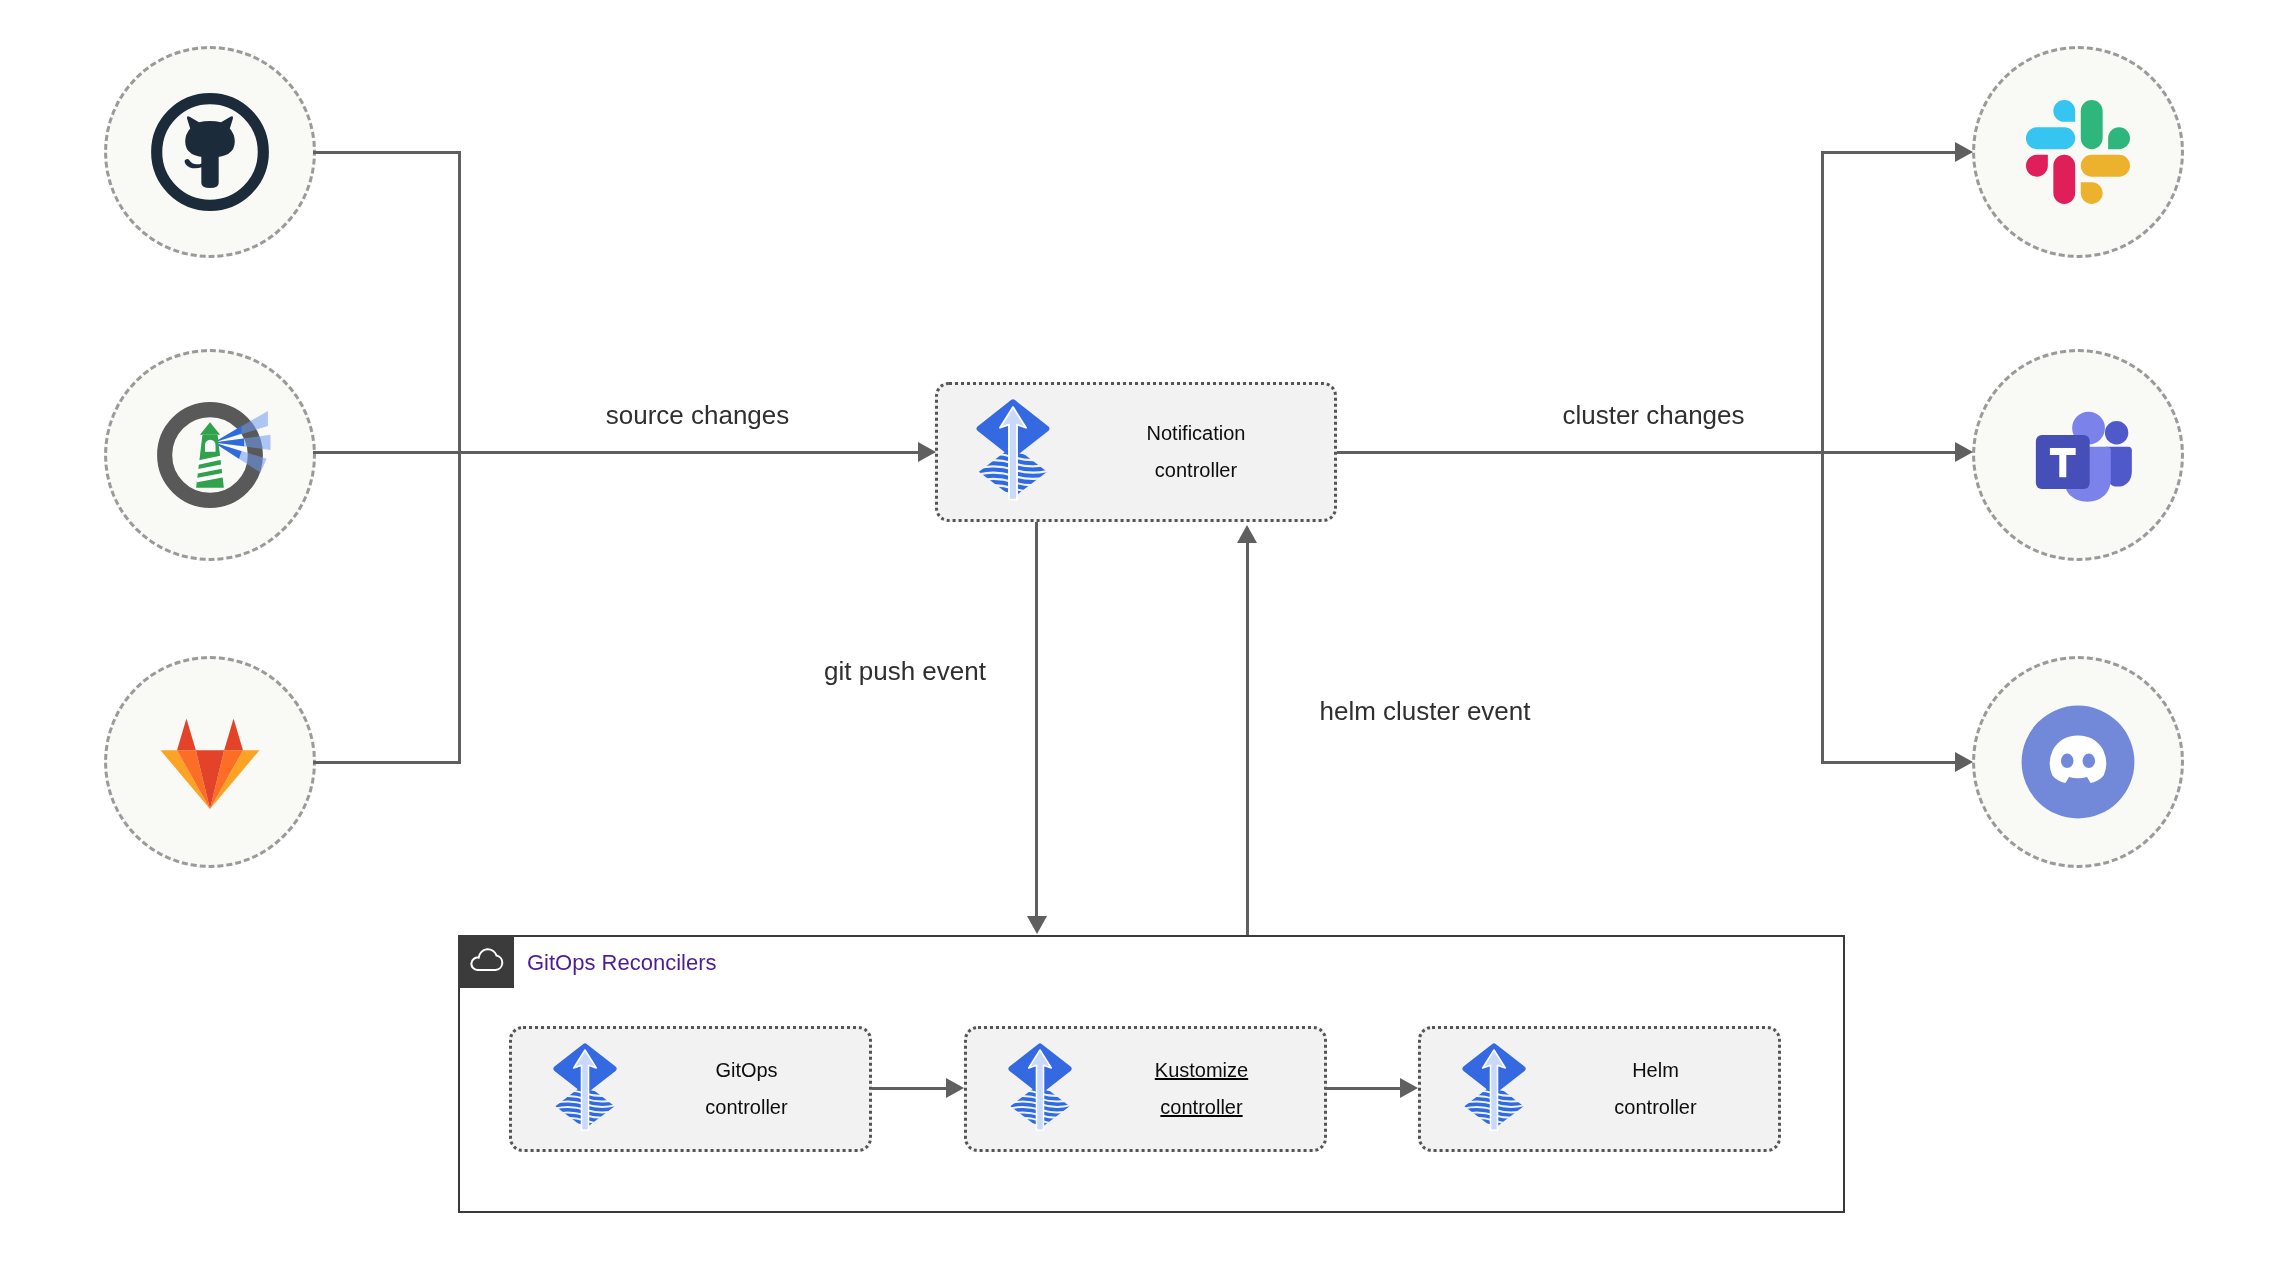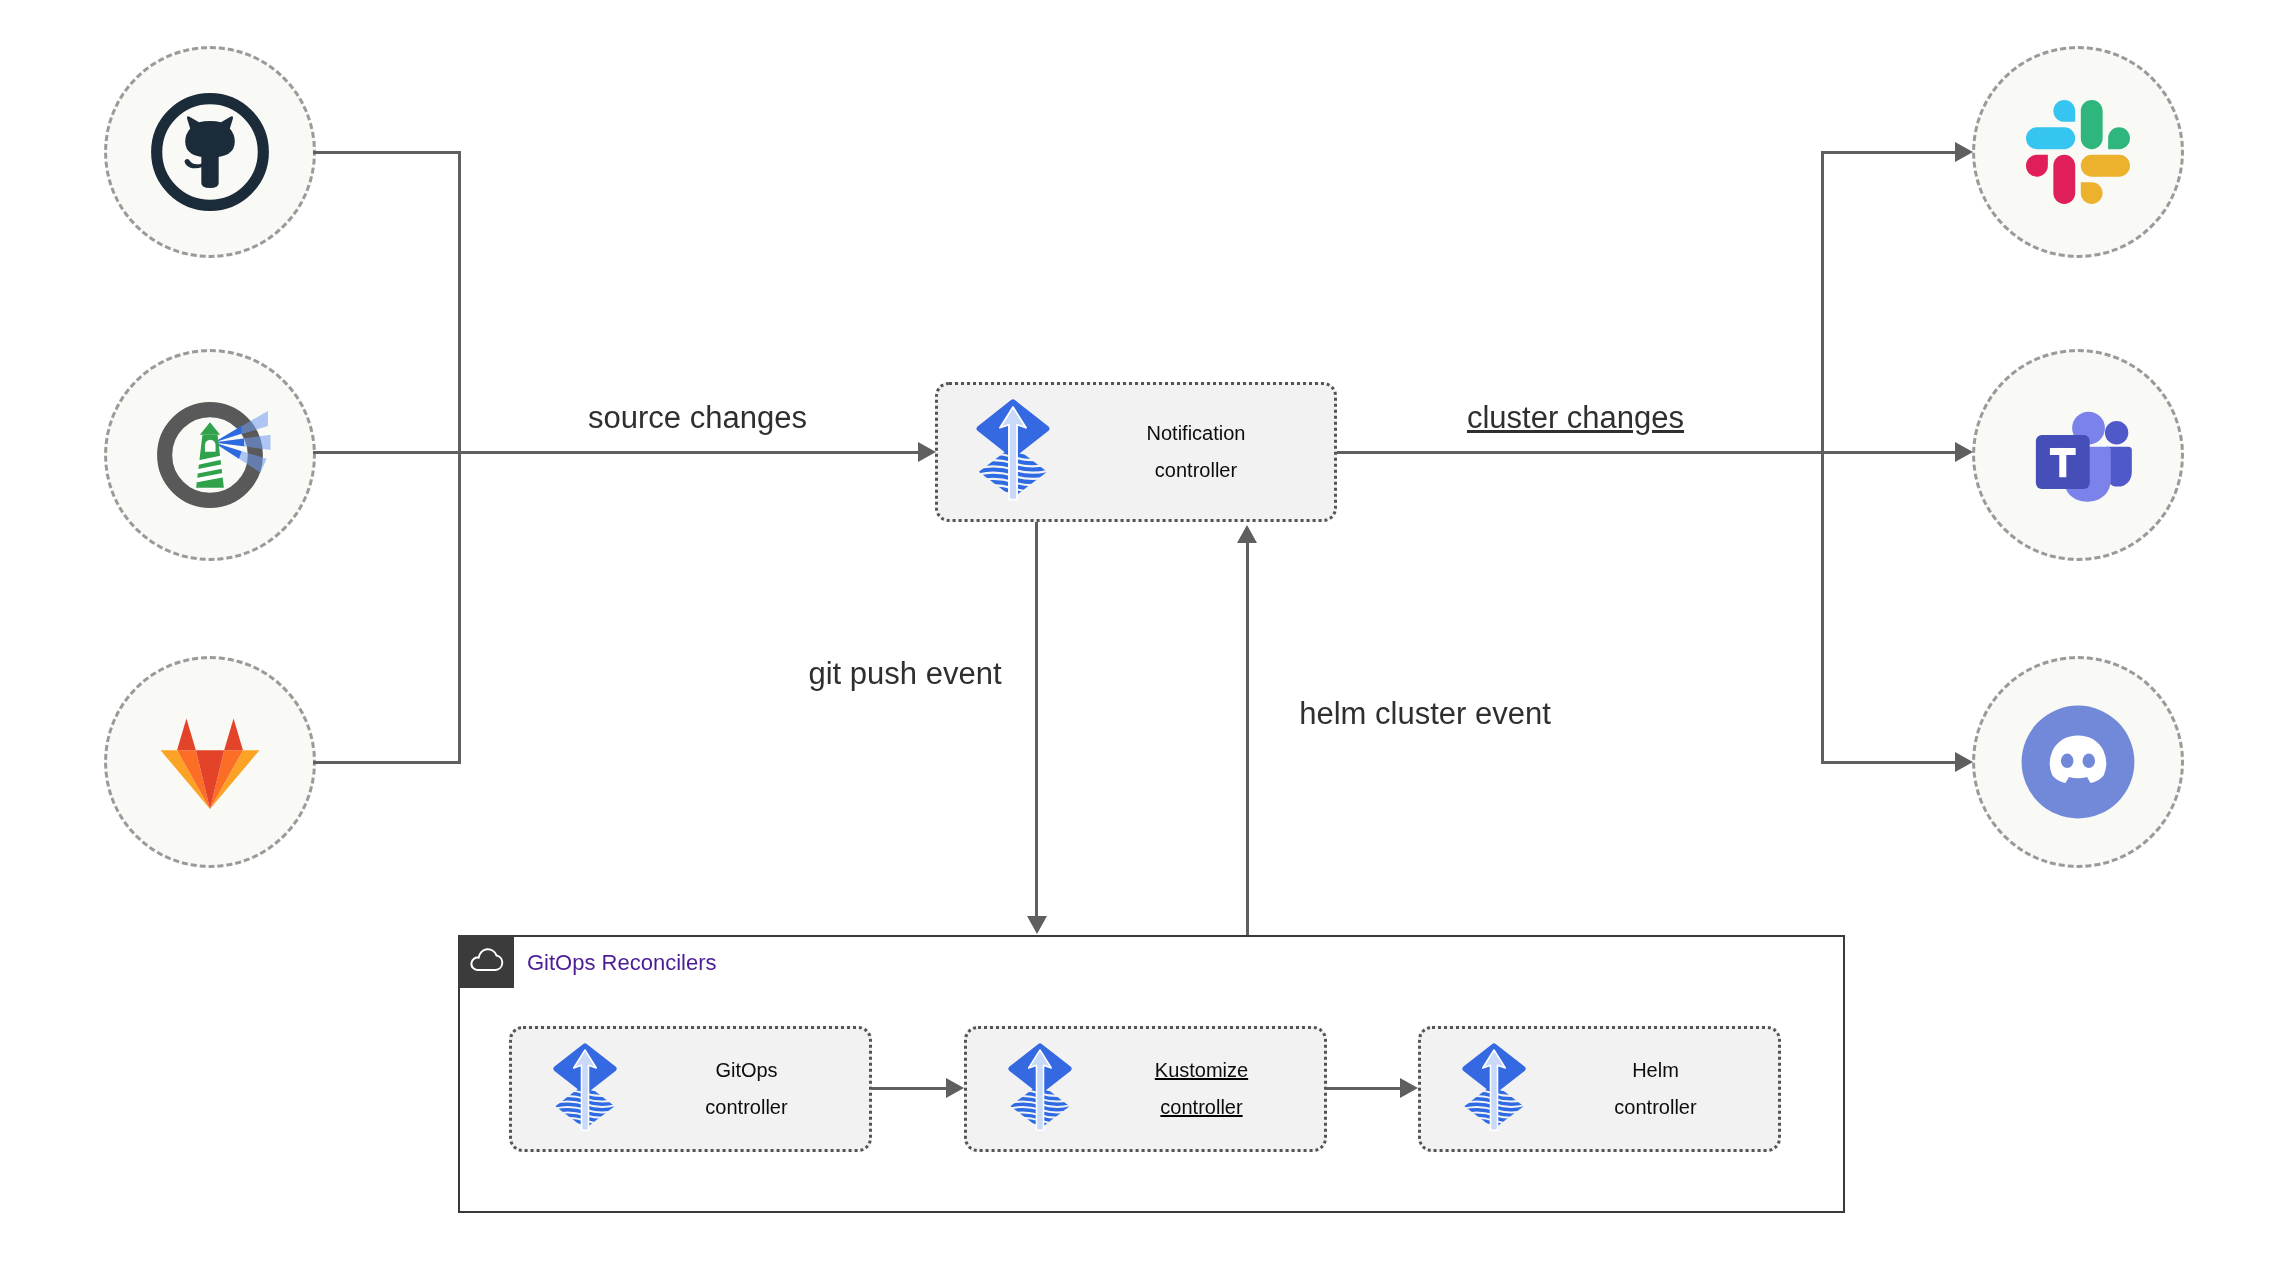--- a/index.html
+++ b/index.html
@@ -8,21 +8,21 @@
   .node-circle{position:absolute;width:206px;height:206px;border-radius:50%;
                border:3px dashed #9a9a9a;background:#f9f9f6;
                display:flex;align-items:center;justify-content:center;}
   .line{position:absolute;background:#5f5f5f;}
   .ah-right{position:absolute;width:0;height:0;border-top:10px solid transparent;
             border-bottom:10px solid transparent;border-left:18px solid #5f5f5f;}
   .ah-down{position:absolute;width:0;height:0;border-left:10px solid transparent;
            border-right:10px solid transparent;border-top:18px solid #5f5f5f;}
   .ah-up{position:absolute;width:0;height:0;border-left:10px solid transparent;
          border-right:10px solid transparent;border-bottom:18px solid #5f5f5f;}
-  .lbl{position:absolute;font-size:31px;color:#2f2f2f;text-align:center;white-space:nowrap;}
+  .lbl{position:absolute;font-size:26px;color:#2f2f2f;text-align:center;white-space:nowrap;}
   .ctrl-box{position:absolute;background:#f2f2f2;border:3px dotted #545454;border-radius:14px;
             display:flex;align-items:center;box-sizing:border-box;}
   .ctrl-text{flex:1;text-align:center;font-size:20px;line-height:37px;color:#0d0d0d;}
   .container{position:absolute;background:#ffffff;border:2px solid #3a3a3a;box-sizing:border-box;}
   .badge{position:absolute;background:#3b3b3b;display:flex;align-items:center;justify-content:center;}
   .container-title{position:absolute;font-size:22px;color:#4c1d95;white-space:nowrap;}
   svg{display:block;}
 </style>
 </head>
 <body>
@@ -154,21 +154,21 @@
   <div class="ah-right" style="left:918px;top:442px;"></div>
   <div class="lbl" style="left:515px;top:400px;width:365px;">source changes</div>
 
   <div class="line" style="left:1337px;top:451px;width:618px;height:3px;"></div>
   <div class="line" style="left:1821px;top:151px;width:3px;height:613px;"></div>
   <div class="line" style="left:1822px;top:151px;width:133px;height:3px;"></div>
   <div class="line" style="left:1822px;top:761px;width:133px;height:3px;"></div>
   <div class="ah-right" style="left:1955px;top:142px;"></div>
   <div class="ah-right" style="left:1955px;top:442px;"></div>
   <div class="ah-right" style="left:1955px;top:752px;"></div>
-  <div class="lbl" style="left:1393px;top:400px;width:365px;text-decoration:underline;">cluster changes</div>
+  <div class="lbl" style="left:1471px;top:400px;width:365px;">cluster changes</div>
 
   <div class="line" style="left:1035px;top:522px;width:3px;height:396px;"></div>
   <div class="ah-down" style="left:1027px;top:916px;"></div>
   <div class="lbl" style="left:760px;top:656px;width:290px;">git push event</div>
 
   <div class="line" style="left:1246px;top:543px;width:3px;height:392px;"></div>
   <div class="ah-up" style="left:1237px;top:525px;"></div>
   <div class="lbl" style="left:1270px;top:696px;width:310px;">helm cluster event</div>
 
   <div class="container" style="left:458px;top:935px;width:1387px;height:278px;"></div>

